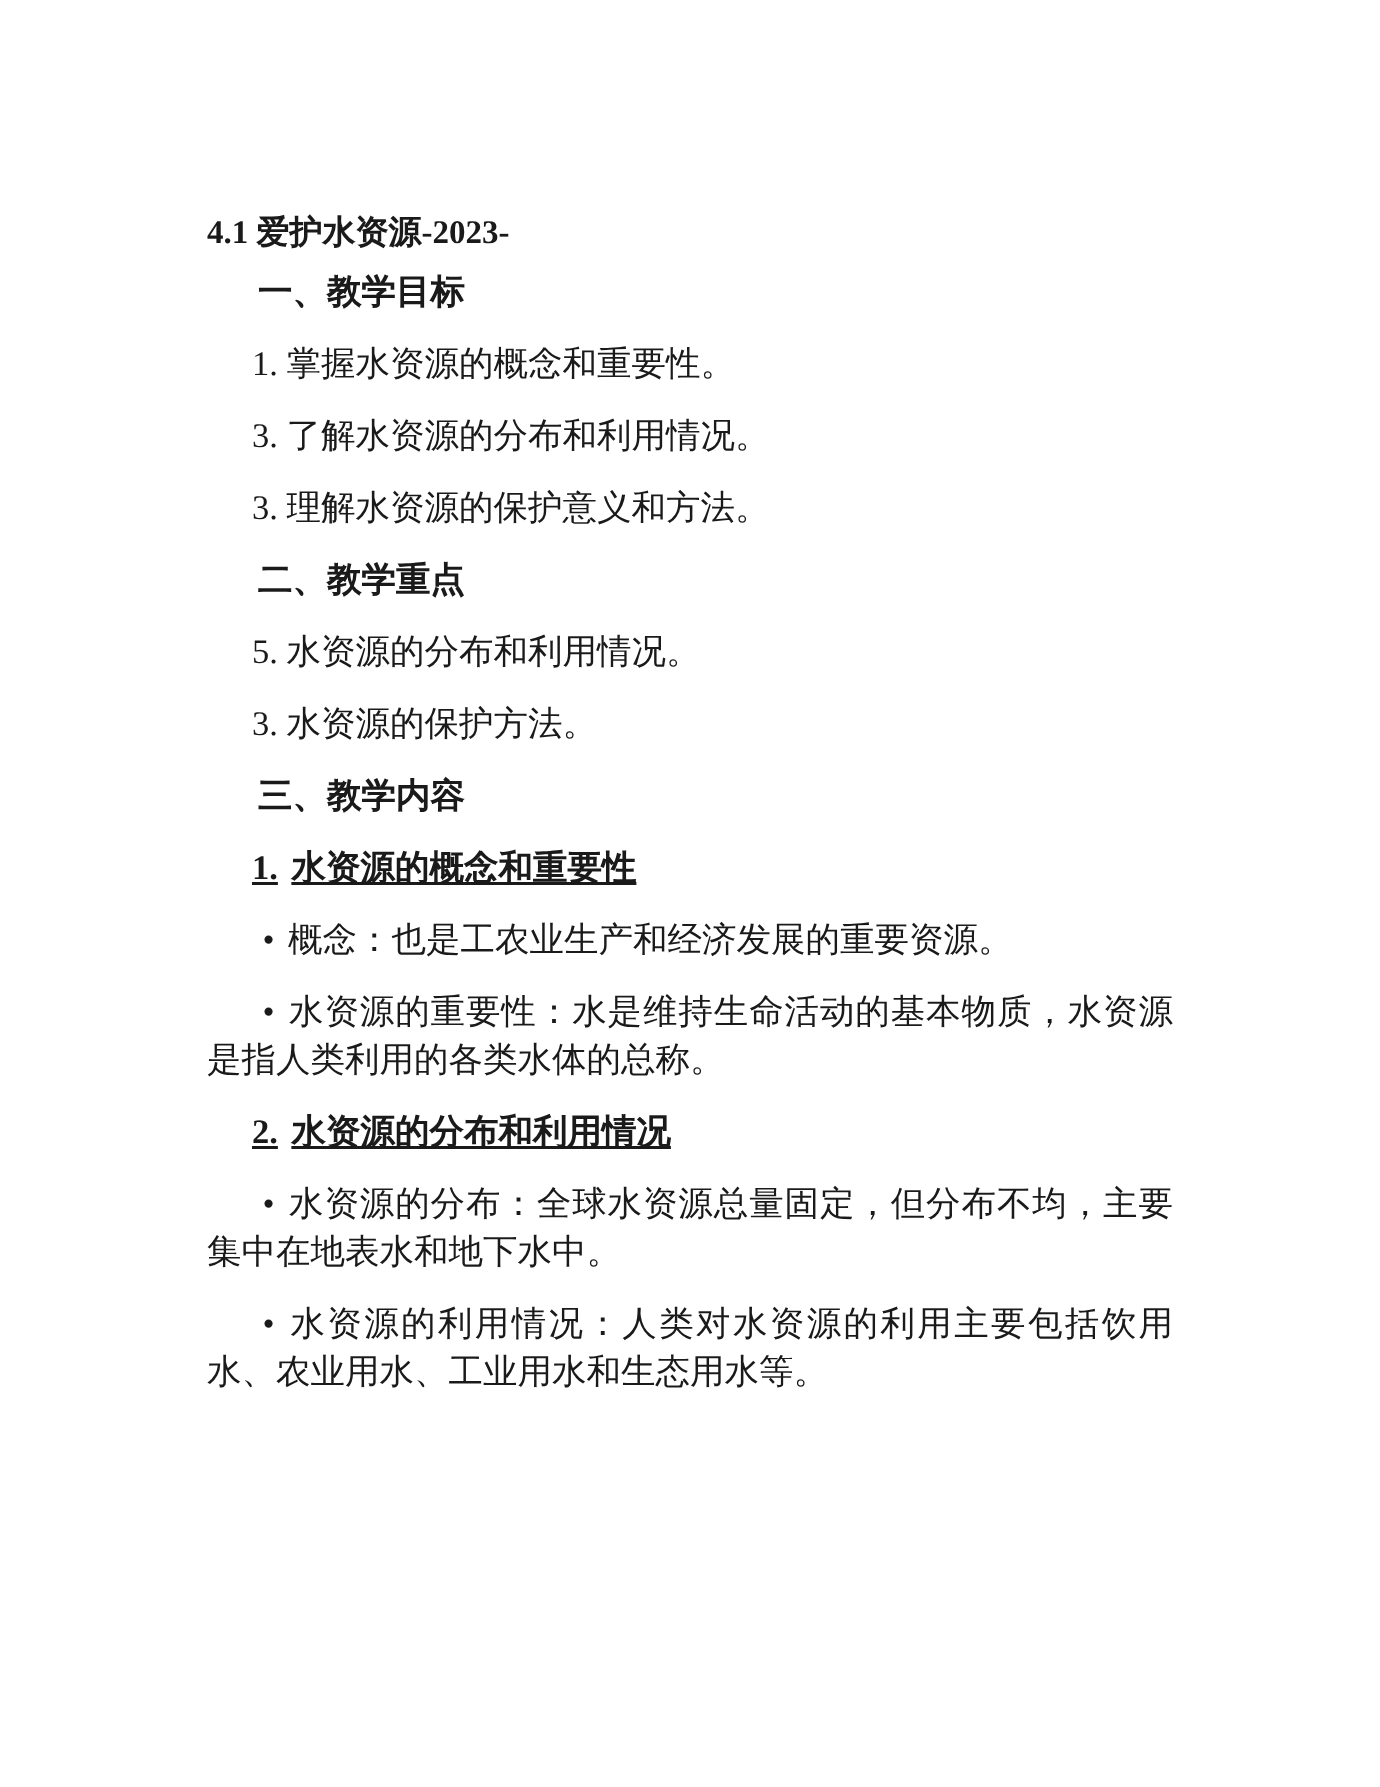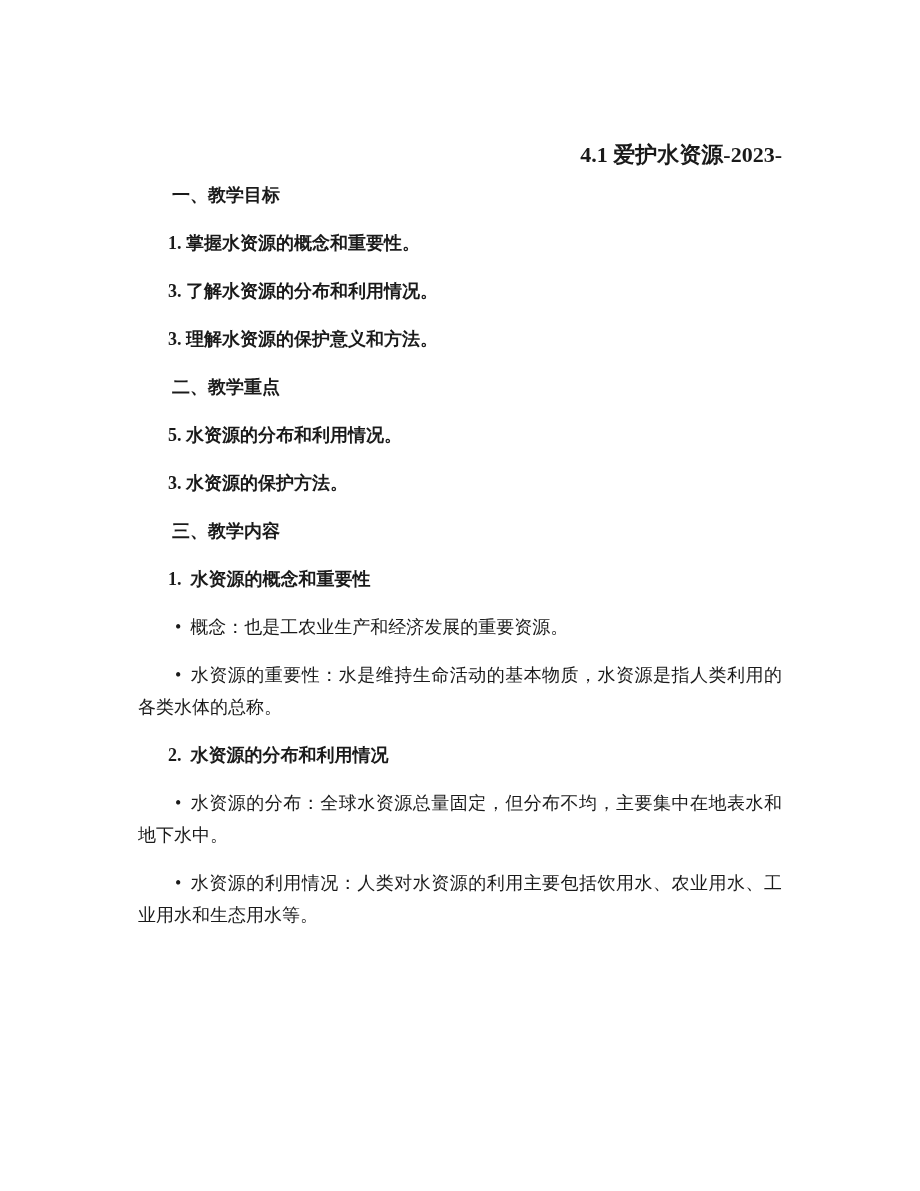--- a/index.html
+++ b/index.html
@@ -12,40 +12,40 @@
     box-sizing: border-box;
     padding: 139px 138px 0 138px;
     font-family: "Liberation Serif", "DejaVu Serif", serif;
     color: #1a1a1a;
     overflow: hidden;
   }
   .doc-title {
     font-weight: bold;
     font-size: 22px;
     line-height: 32px;
-    text-align: right;
+    text-align: left;
     margin: 0 0 8px 0;
   }
   .para {
     margin: 0 0 16px 0;
-    font-size: 18px;
+    font-size: 23px;
     line-height: 32px;
     text-align: justify;
   }
   .heading {
     font-weight: bold;
     text-indent: 34px;
   }
   .item {
     text-indent: 30px;
-    font-weight: bold;
   }
   .subheading {
     font-weight: bold;
     text-indent: 30px;
+    text-decoration: underline;
   }
   .subheading .num { margin-right: 9px; }
   .bullet {
     text-indent: 37px;
   }
   .bullet .dot { margin-right: 9px; }
 </style>
 </head>
 <body>
 

